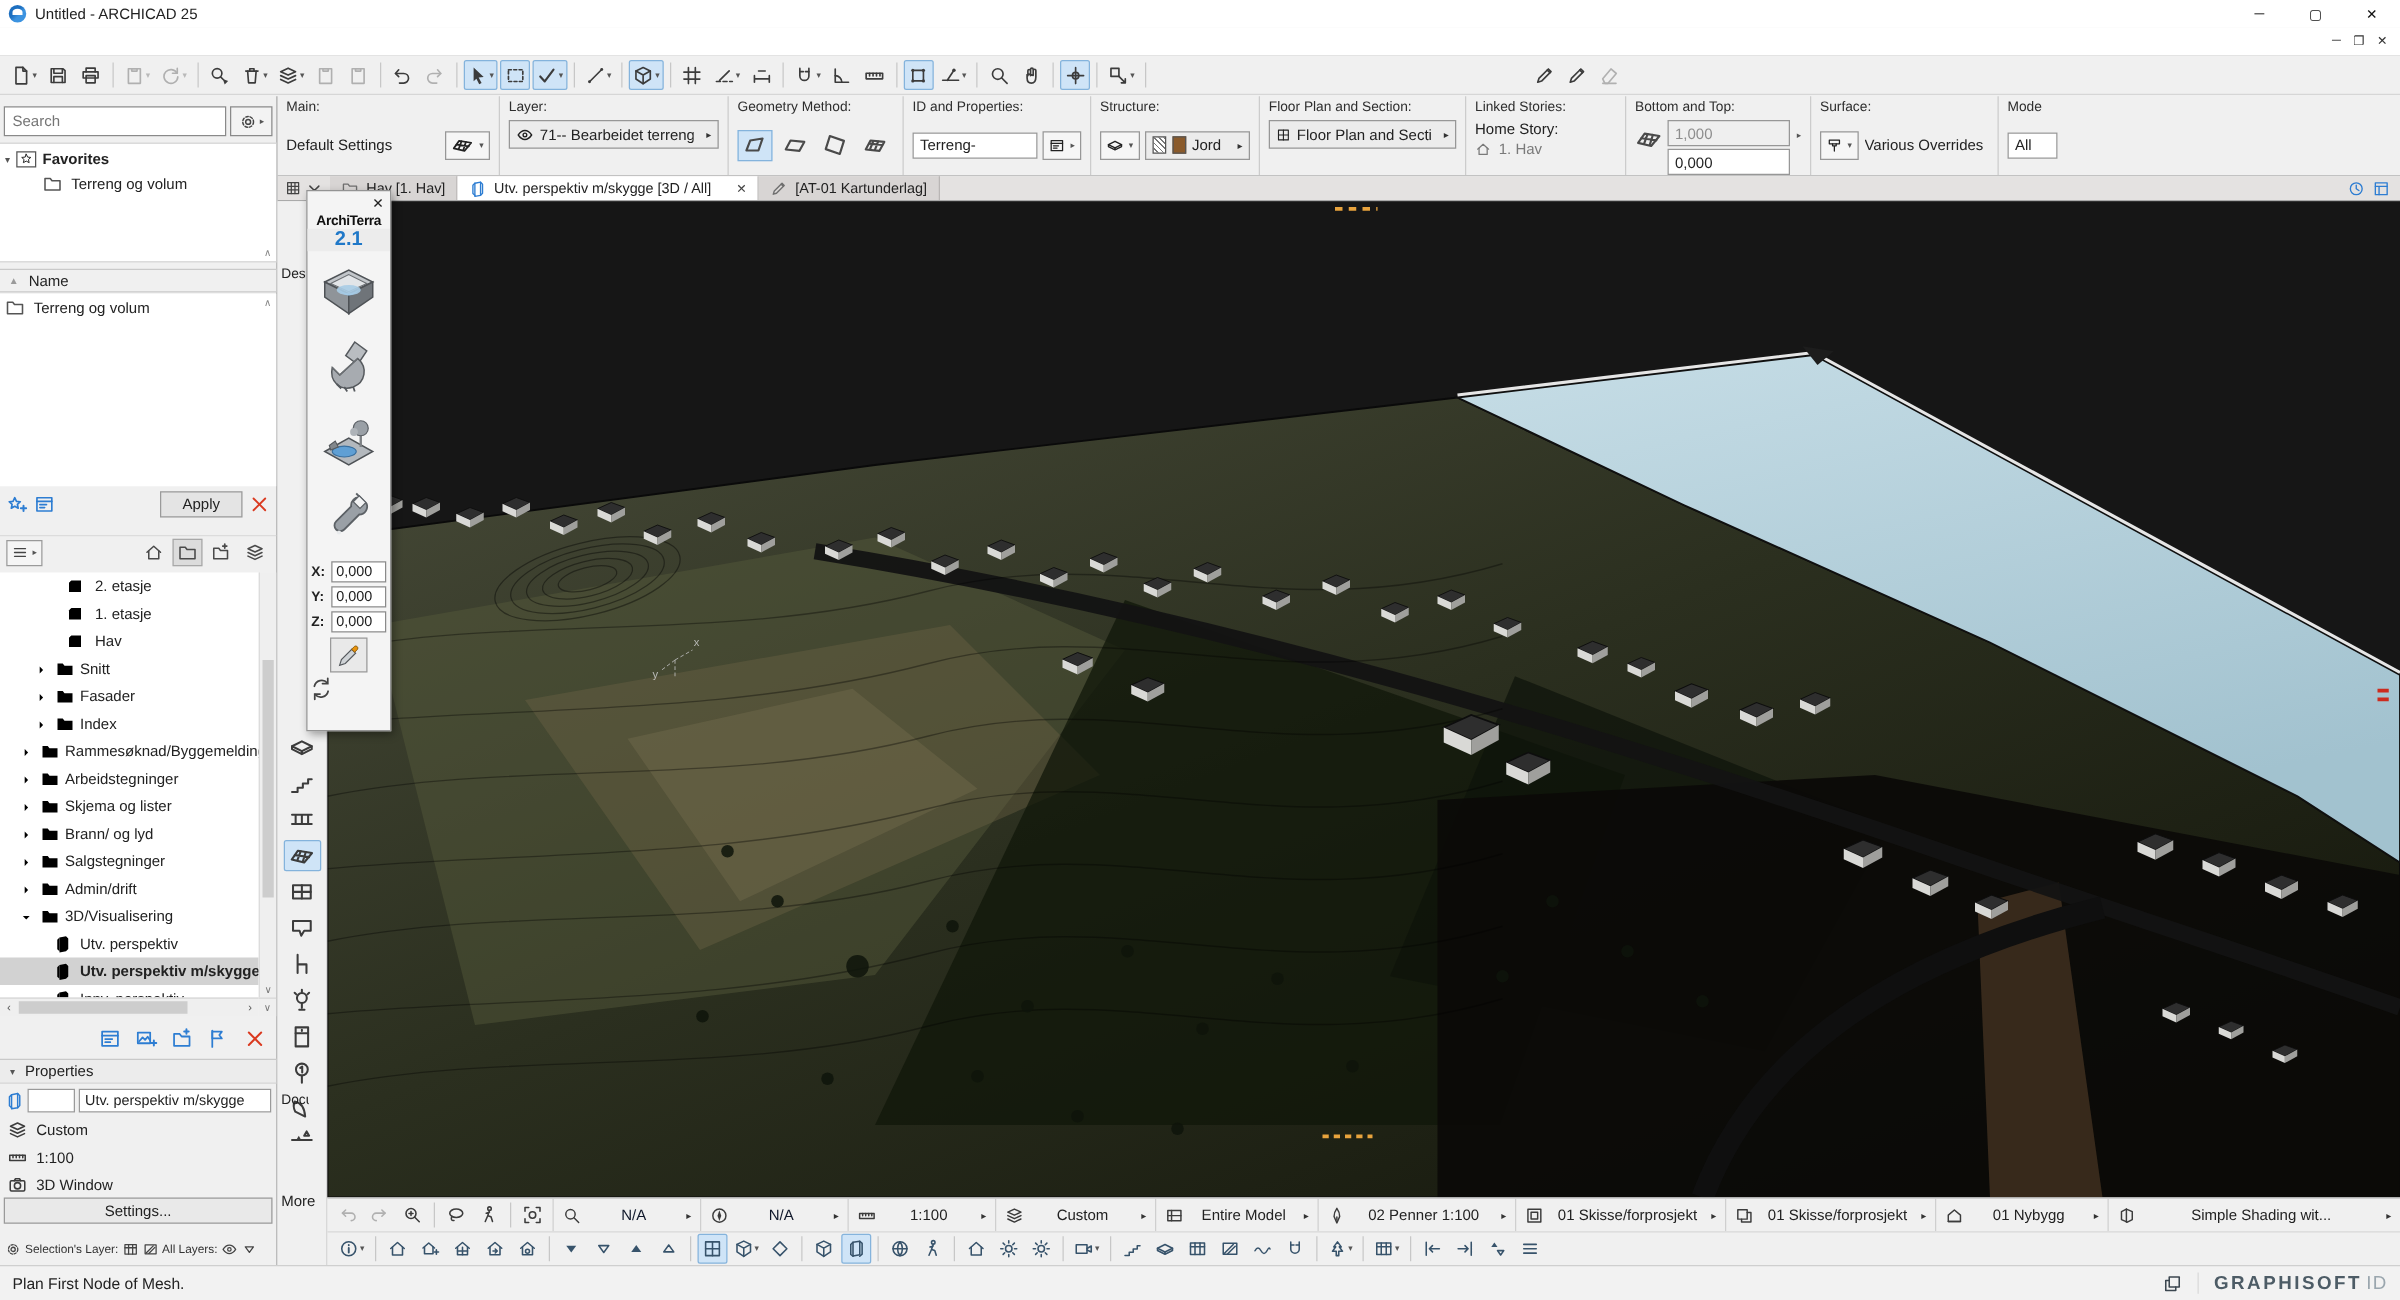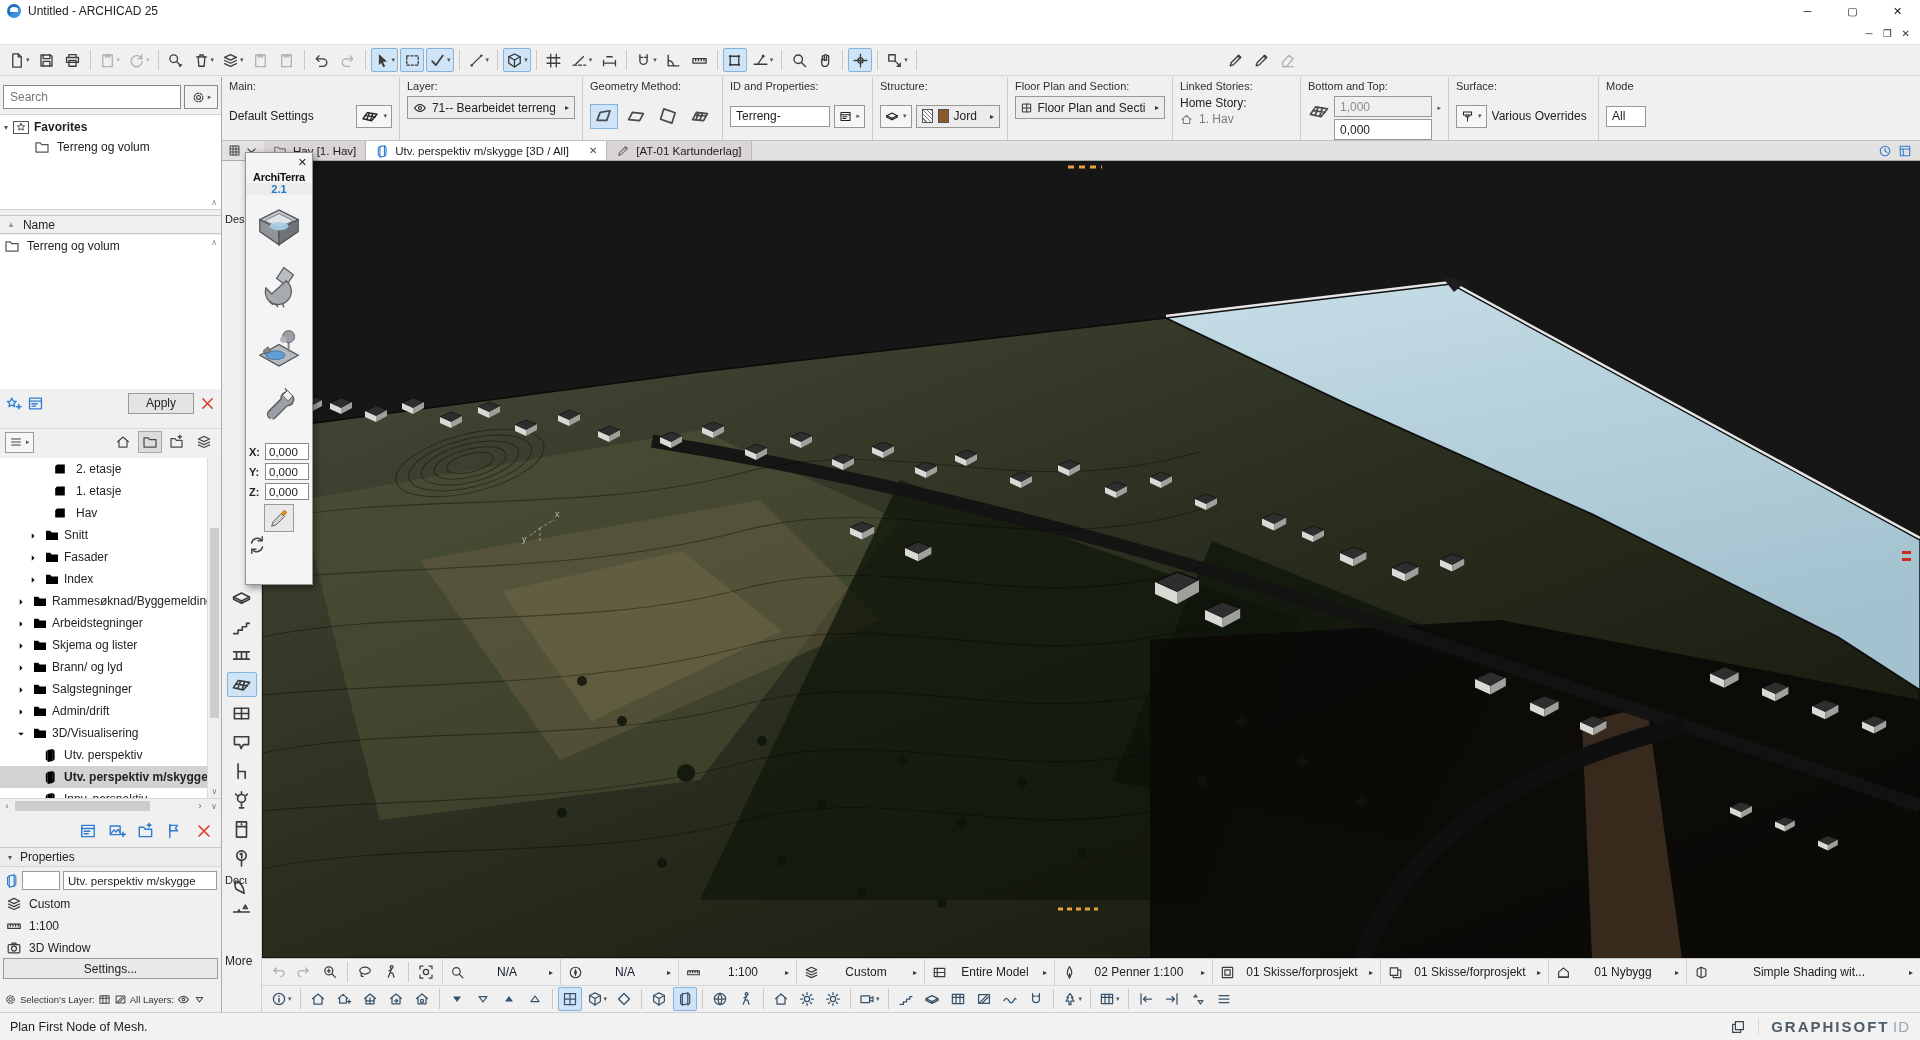--- a/index.html
+++ b/index.html
@@ -121,21 +121,21 @@
 .ts-btn .ico{width:21px;height:21px;}
 .ts-btn.active{background:#cfe4f7;border-color:#84b3dc;}
 .ts-doc{top:713px;}
 .ts-extra{position:absolute;top:734px;left:0;right:0;display:flex;justify-content:center;}
 .ts-more{top:793px;width:34px;font-size:12px;}
 
 
 .palette{position:absolute;left:245px;top:152px;width:68px;height:433px;background:#f4f4f4;border:1px solid #939393;box-shadow:2px 3px 7px rgba(0,0,0,.4);z-index:60;}
 .pal-close{position:absolute;top:3px;right:5px;font-size:11px;color:#222;}
 .pal-title{margin-top:18px;text-align:center;font-weight:bold;font-size:11px;letter-spacing:-.3px;color:#111;}
-.pal-ver{text-align:center;font-weight:bold;font-size:11px;color:#1f78c8;background:#ececec;}
+.pal-ver{text-align:center;font-weight:bold;font-size:16px;color:#1f78c8;background:#ececec;}
 .pal-tools{display:flex;flex-direction:column;align-items:center;gap:6px;margin-top:6px;}
 .pal-tool{width:54px;height:54px;display:flex;align-items:center;justify-content:center;}
 .pal-tool svg{width:48px;height:48px;}
 .pal-coords{margin-top:8px;padding:0 3px;}
 .pal-crow{display:flex;align-items:center;gap:2px;margin-bottom:3px;}
 .pal-clabel{font-weight:bold;font-size:11px;width:14px;}
 .pal-cinput{flex:1;height:17px;border:1px solid #8a8a8a;background:#fff;display:flex;align-items:center;padding:0 3px;font-size:11.5px;}
 .pal-pick{margin:4px auto 2px;width:30px;height:28px;border:1px solid #9a9a9a;background:#e9e9e9;display:flex;align-items:center;justify-content:center;}
 .pal-pick svg{width:22px;height:22px;}
 .pal-sync{margin:2px auto;width:22px;height:22px;color:#444;}

